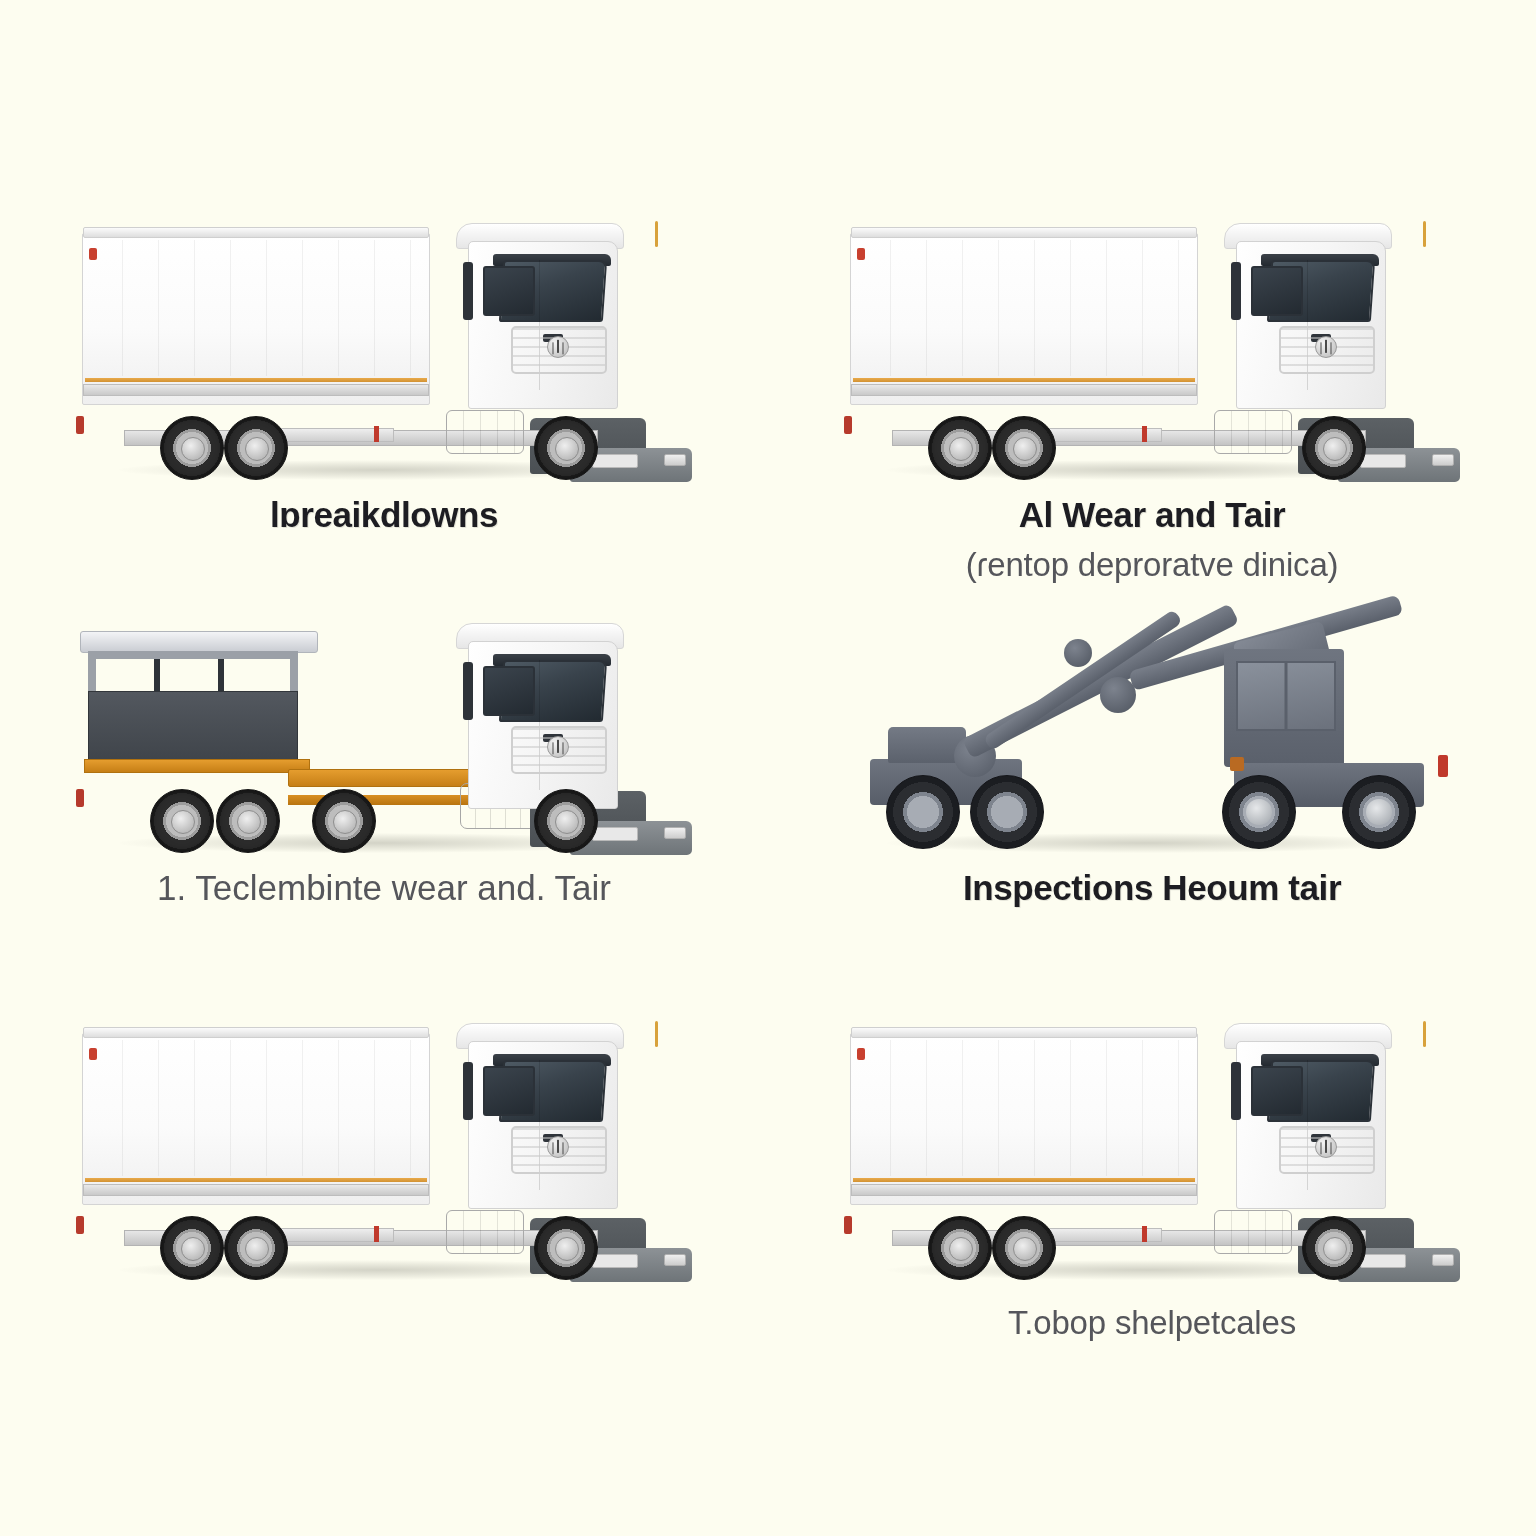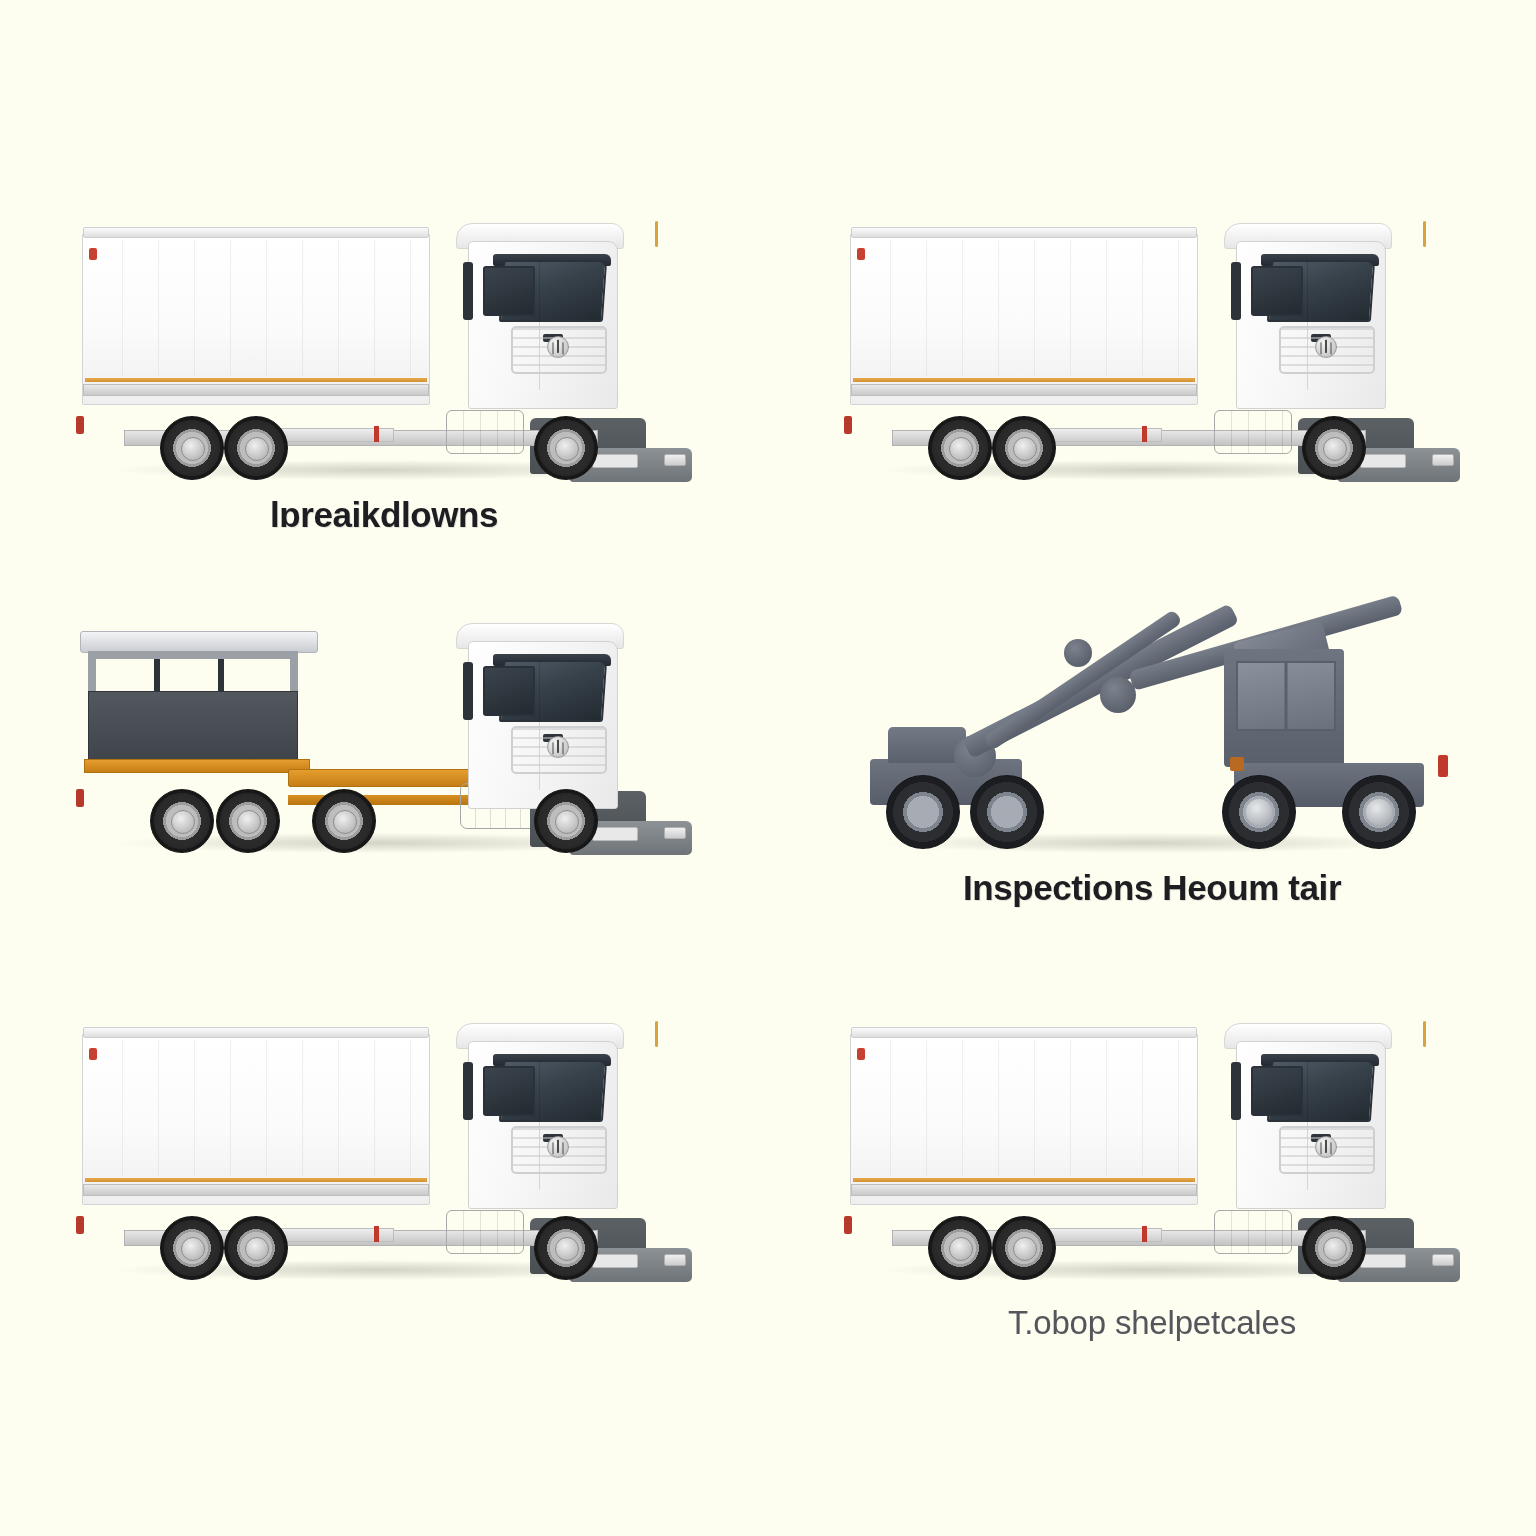--- a/index.html
+++ b/index.html
@@ -487,20 +487,24 @@
           <div class="plate"></div>
           <div class="plate-amber"></div>
           <div class="headlight"></div>
           <div class="antenna"></div>
           <div class="taillight"></div>
           <div class="wheel" style="left:86px"></div>
           <div class="wheel" style="left:150px"></div>
           <div class="wheel" style="right:96px"></div>
         </div>
       </div>
+      <div class="caption-block">
+        <div class="cap-main">Al Wear and Tair</div>
+        <div class="cap-sub">(ɾentop deproratve dinica)</div>
+      </div>
     </div>
 
     <div class="cell">
       <div class="figure short">
         <div class="truck">
           <div class="shadow-ground"></div>
           <div class="cage">
             <div class="cage-roof"></div>
             <div class="cage-frame">
               <div class="cage-bar-v" style="left:58px"></div>
@@ -529,20 +533,24 @@
           <div class="bumper"></div>
           <div class="plate"></div>
           <div class="plate-amber"></div>
           <div class="headlight"></div>
           <div class="taillight"></div>
           <div class="wheel" style="left:76px"></div>
           <div class="wheel" style="left:142px"></div>
           <div class="wheel" style="left:238px"></div>
           <div class="wheel" style="right:96px"></div>
         </div>
+      </div>
+      <div class="caption-block">
+        <div class="cap-main light">1. Teclembinte wear and. Tair</div>
+        <div class="cap-sub"></div>
       </div>
     </div>
 
     <div class="cell">
       <div class="figure short">
         <div class="crane">
           <div class="shadow-ground"></div>
           <div class="cr-rearbase"></div>
           <div class="cr-rearbox"></div>
           <div class="cr-pivot"></div>

